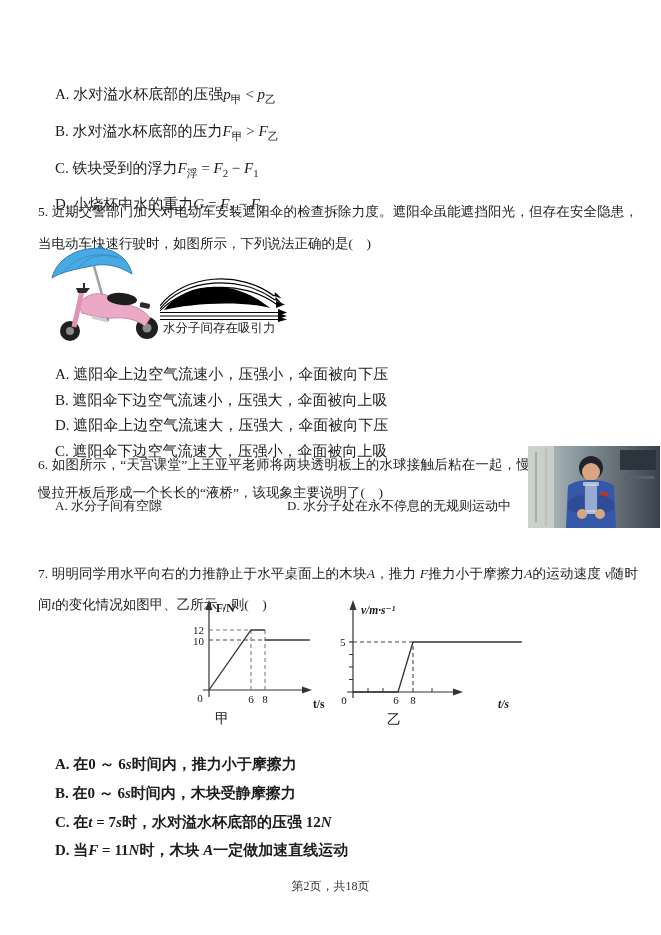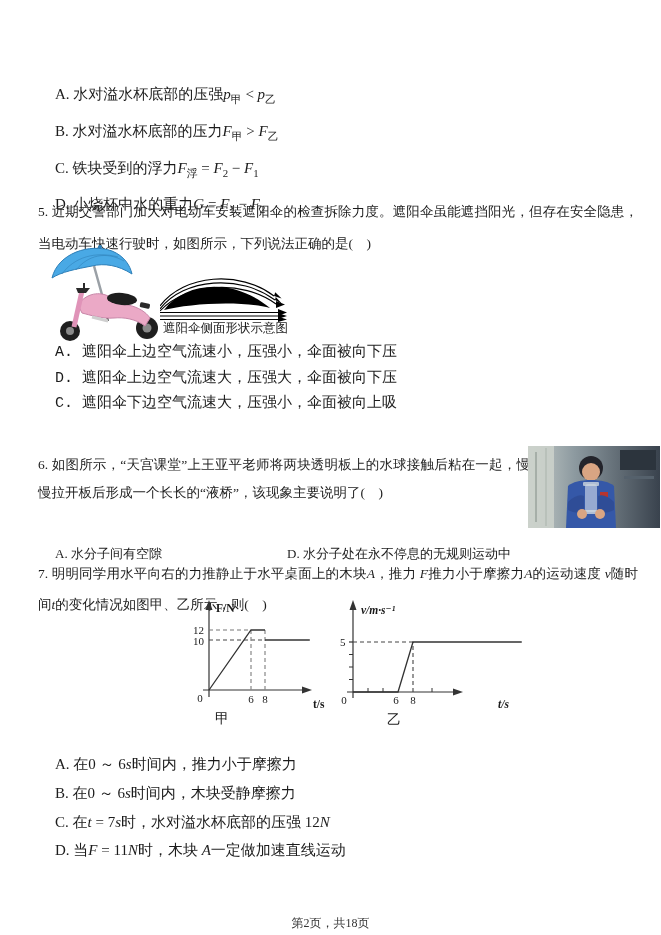--- a/index.html
+++ b/index.html
@@ -6,27 +6,27 @@
   .page{
     position:relative;width:661px;height:935px;margin:0 auto;
     background:#ffffff;color:#1c1c1c;
     font-family:"Liberation Serif","DejaVu Serif",serif;
     overflow:hidden;
   }
   .opt-list{position:absolute;font-size:15px;}
   .q4opts{top:78px;left:55px;line-height:32px;}
   .stem{position:absolute;font-size:13.5px;text-align:justify;}
   .q5stem{top:196px;left:38px;width:600px;line-height:32px;}
-  .q5opts{top:340px;left:55px;line-height:25.6px;font-family:Liberation Mono, monospace;}
+  .q5opts{top:362px;left:55px;line-height:25.6px;}
   .q6stem{top:451px;left:38px;width:492px;line-height:28px;}
   .q6grid{position:absolute;top:496px;left:55px;font-size:13px;
-          display:grid;grid-template-columns:232px auto;row-gap:9px;line-height:19px;margin-top:48px;}
+          display:grid;grid-template-columns:232px auto;row-gap:9px;line-height:19px;}
   .q7stem{top:558px;left:38px;width:600px;line-height:31px;}
-  .q7opts{top:750px;left:55px;line-height:28.8px;}
-  .footer{position:absolute;top:878px;left:0;width:100%;text-align:center;font-size:12px;color:#333;margin-top:37px;}
+  .q7opts{top:750px;left:55px;line-height:28.8px;font-weight:bold;}
+  .footer{position:absolute;top:878px;left:0;width:100%;text-align:center;font-size:12px;color:#333;}
   .seg-p{}
   .seg-m{font-family:"Liberation Serif","DejaVu Serif",serif;}
   .seg-i{font-family:"Liberation Serif","DejaVu Serif",serif;font-style:italic;}
   .seg-sub{font-size:0.72em;vertical-align:-0.35em;}
   .fig{position:absolute;}
   .scooter-fig{left:48px;top:243px;}
   .airfoil-fig{left:160px;top:266px;}
   .caption{position:absolute;left:163px;top:320px;font-size:12.5px;}
   .photo-fig{left:528px;top:446px;}
   .chart{position:absolute;}
@@ -79,24 +79,25 @@
     <polygon points="114,30 122,30 114,26" fill="#000" transform="rotate(18 114 30)"></polygon>
     <polygon points="115,34 123,36 115,31" fill="#000" transform="rotate(14 115 34)"></polygon>
     <line x1="0" y1="46.5" x2="118" y2="46.5" stroke="#000" stroke-width="1.1"></line>
     <line x1="0" y1="50" x2="118" y2="50" stroke="#000" stroke-width="1.1"></line>
     <line x1="0" y1="53.5" x2="118" y2="53.5" stroke="#000" stroke-width="1.1"></line>
     <polygon points="118,43 127,46.5 118,50" fill="#000"></polygon>
     <polygon points="118,47 127,50 118,53" fill="#000"></polygon>
     <polygon points="118,50.5 127,53.5 118,56" fill="#000"></polygon>
     <polygon points="116,35 125,38.5 116,42" fill="#000"></polygon>
   </svg>
-  <div class="caption">遮阳伞侧面形状示意图</div>
+  <div class="caption">水分子间存在吸引力</div>
 
   <div class="q5opts opt-list">
     <div>A. 遮阳伞上边空气流速小，压强小，伞面被向下压</div>
+    <div>B. 遮阳伞下边空气流速小，压强大，伞面被向上吸</div>
     <div>D. 遮阳伞上边空气流速大，压强大，伞面被向下压</div>
     <div>C. 遮阳伞下边空气流速大，压强小，伞面被向上吸</div>
   </div>
 
   <div class="stem q6stem">6. 如图所示，“天宫课堂”上王亚平老师将两块透明板上的水球接触后粘在一起，慢慢拉开板后形成一个长长的“液桥”，该现象主要说明了(　)</div>
 
   <svg class="fig photo-fig" width="132" height="82" viewBox="0 0 132 82">
     <defs>
       <linearGradient id="pbg" x1="0" y1="0" x2="1" y2="0">
         <stop offset="0" stop-color="#c6cdc9"></stop>

